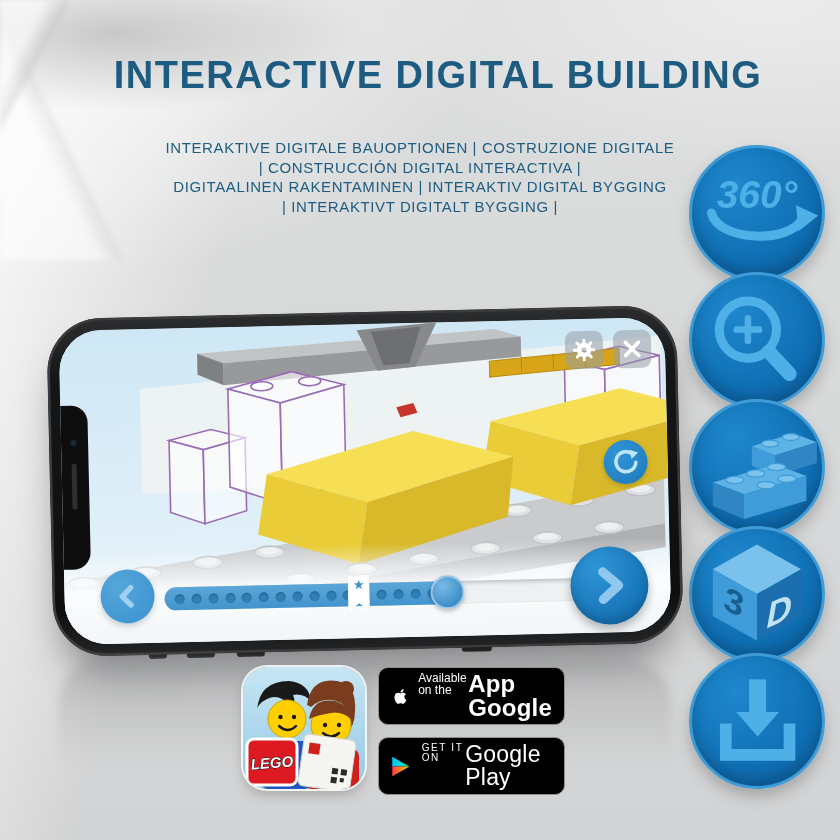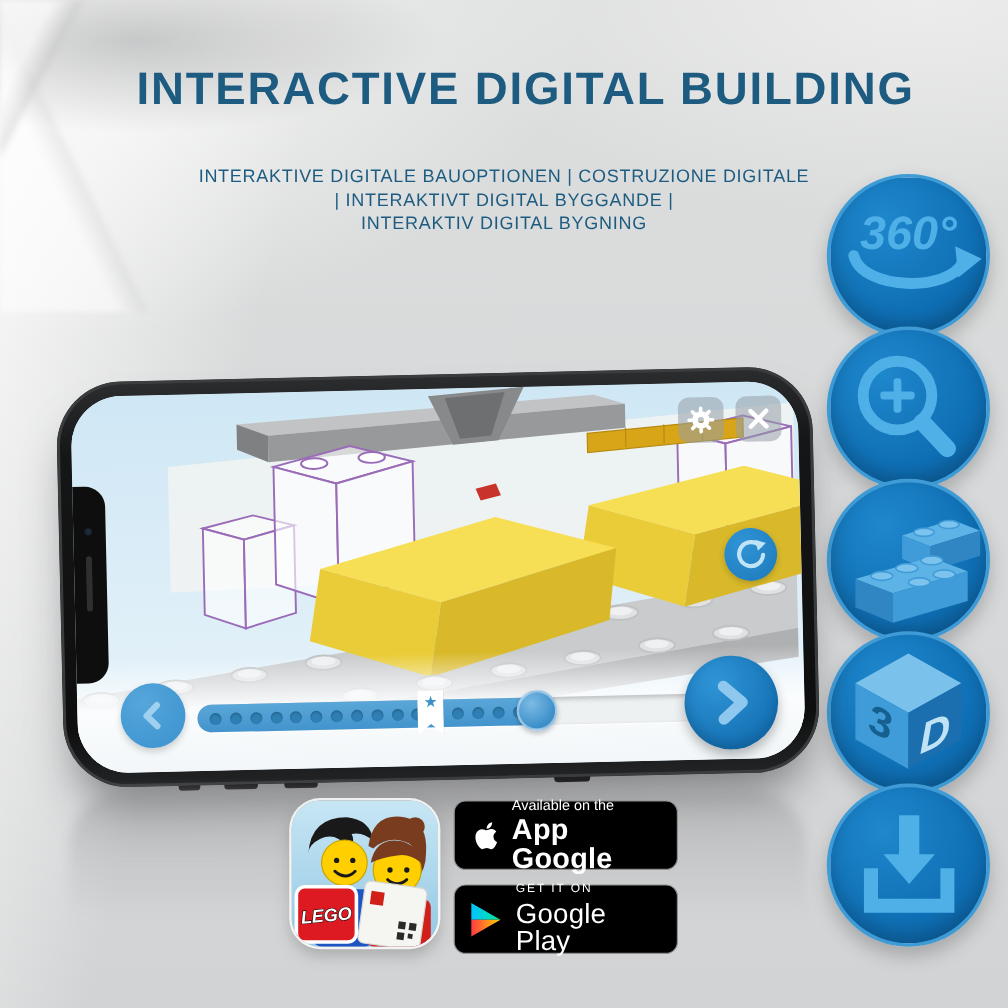--- a/index.html
+++ b/index.html
@@ -73,39 +73,40 @@
     background:radial-gradient(circle at 35% 30%, #7cbbe6, #3d8fc9 70%);
     border:2px solid rgba(255,255,255,.45);box-sizing:border-box;box-shadow:0 2px 4px rgba(0,0,0,.25);}
   .reflection{position:absolute;left:58px;top:658px;width:614px;height:150px;border-radius:48px;
     background:linear-gradient(180deg, rgba(146,148,150,.42), rgba(146,148,150,0) 72%);
     filter:blur(5px);pointer-events:none;}
   
   .app-icon{position:absolute;left:243px;top:667px;width:122px;height:122px;border-radius:24px;
     overflow:hidden;box-shadow:0 0 0 2px rgba(255,255,255,.85), 0 6px 12px rgba(90,90,90,.35);}
   .store-badge{position:absolute;left:378px;width:187px;height:58px;border-radius:10px;background:#000;
     border:1.5px solid #8d8f90;box-sizing:border-box;display:flex;align-items:center;padding:0 12px;gap:11px;}
-  .store-badge .txt{display:flex;flex-direction:column;color:#fff;line-height:1;}
+  .store-badge .txt{display:flex;flex-direction:row;color:#fff;line-height:1;}
   .badge-apple{top:667px;}
   .badge-play{top:737px;}
   .tagline-a{font-size:12px;margin-bottom:3px;}
   .store-a{font-size:24px;font-weight:600;letter-spacing:.2px;}
   .tagline-g{font-size:10px;letter-spacing:1.6px;margin-bottom:4px;}
   .store-g{font-size:23px;font-weight:400;letter-spacing:.2px;}
 </style>
 </head>
 <body>
 
 <div class="canvas">
   <div class="fold"></div>
 
   <div class="title">INTERACTIVE DIGITAL BUILDING</div>
   <div class="subtitle">
     <div>INTERAKTIVE DIGITALE BAUOPTIONEN | COSTRUZIONE DIGITALE</div>
-    <div>| INTERAKTIVT DIGITAL BYGGANDE |</div>
-    <div>INTERAKTIV DIGITAL BYGNING</div>
+    <div>| CONSTRUCCIÓN DIGITAL INTERACTIVA |</div>
+    <div>DIGITAALINEN RAKENTAMINEN | INTERAKTIV DIGITAL BYGGING</div>
+    <div>| INTERAKTIVT DIGITALT BYGGING |</div>
   </div>
 
   <div class="feature-col">
     <div class="fcircle">
       <svg viewBox="0 0 100 100">
         <text x="50" y="46" text-anchor="middle" font-size="30" font-weight="bold" fill="#4fb0e8">360°</text>
         <path d="M15,50 C20,72 76,74 85,54" fill="none" stroke="#4fb0e8" stroke-width="7" stroke-linecap="round"></path>
         <polygon points="82,64 97,52 80,44" fill="#4fb0e8"></polygon>
       </svg>
     </div>

